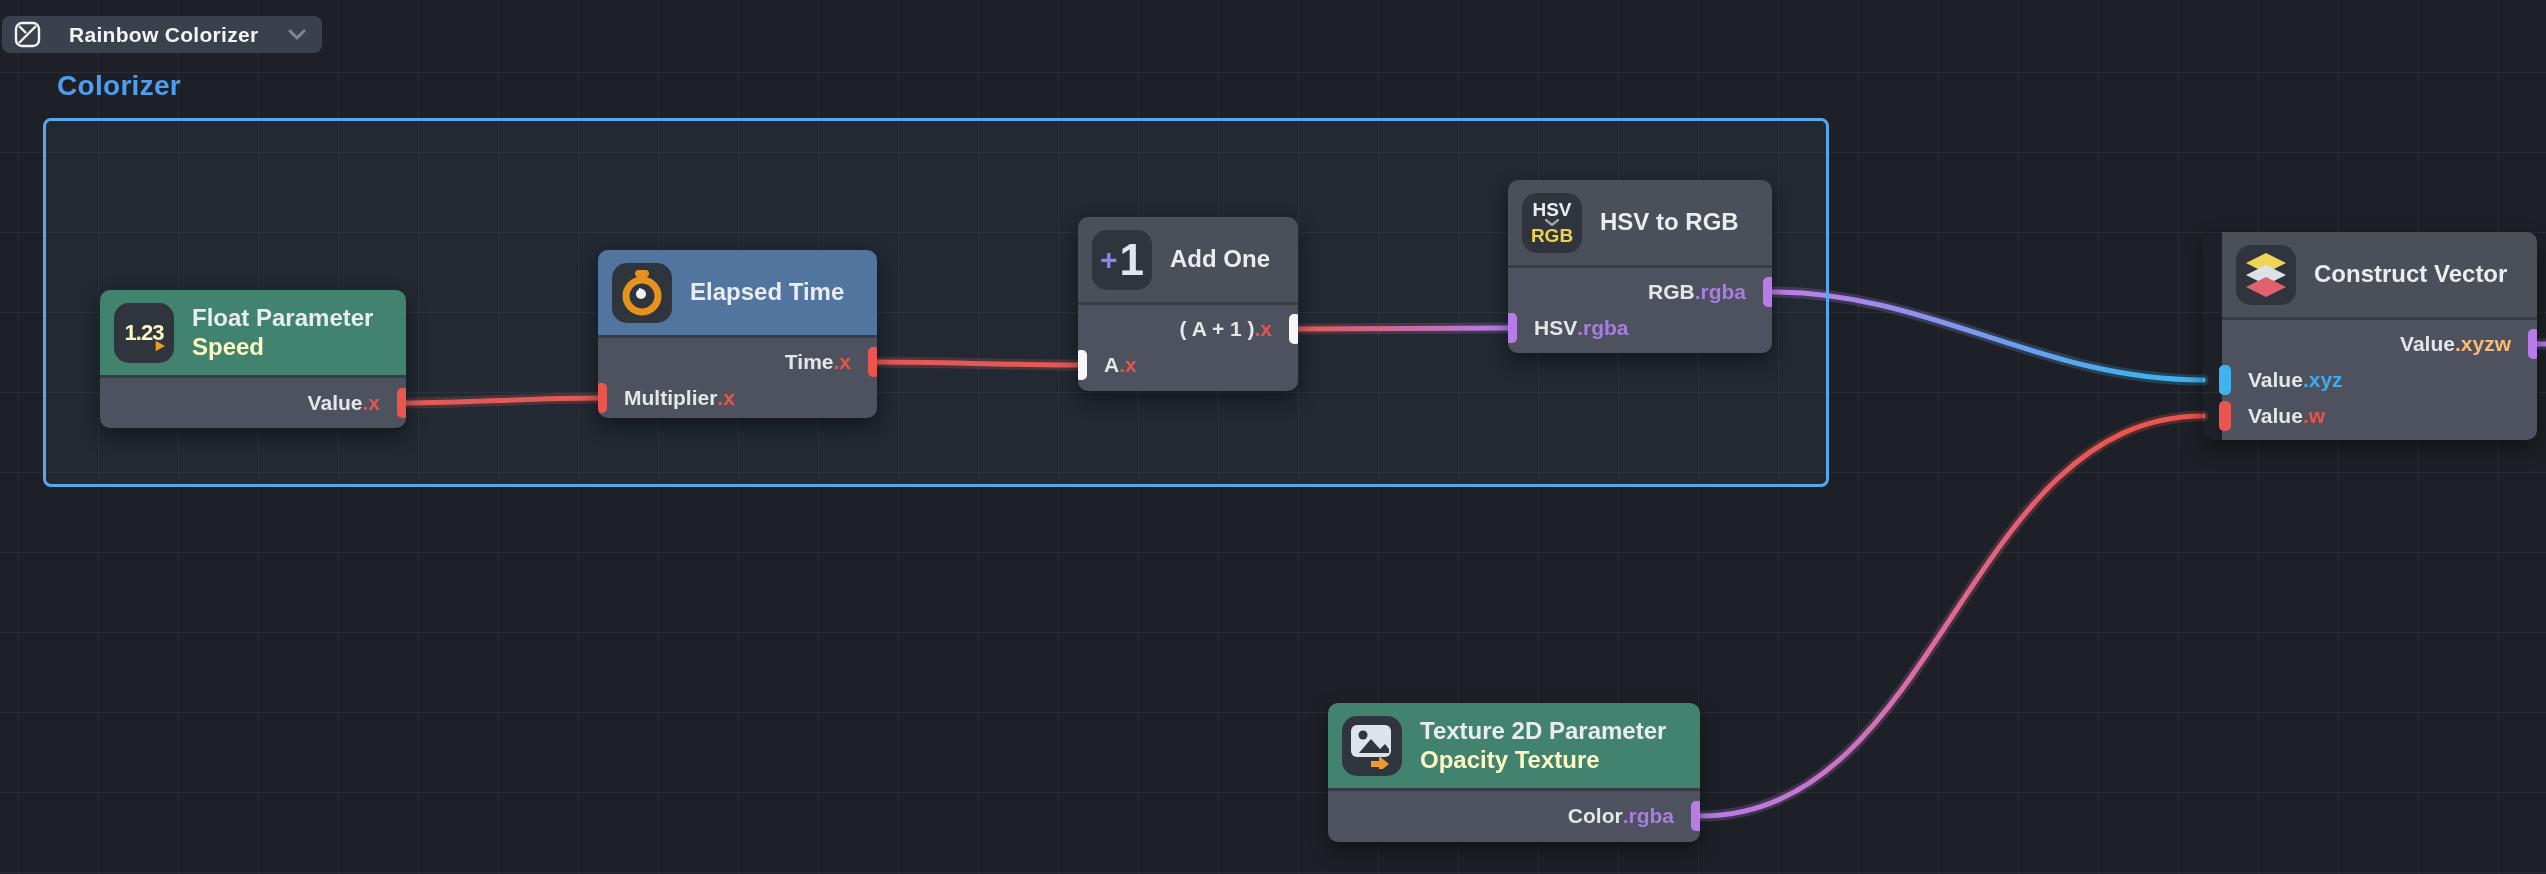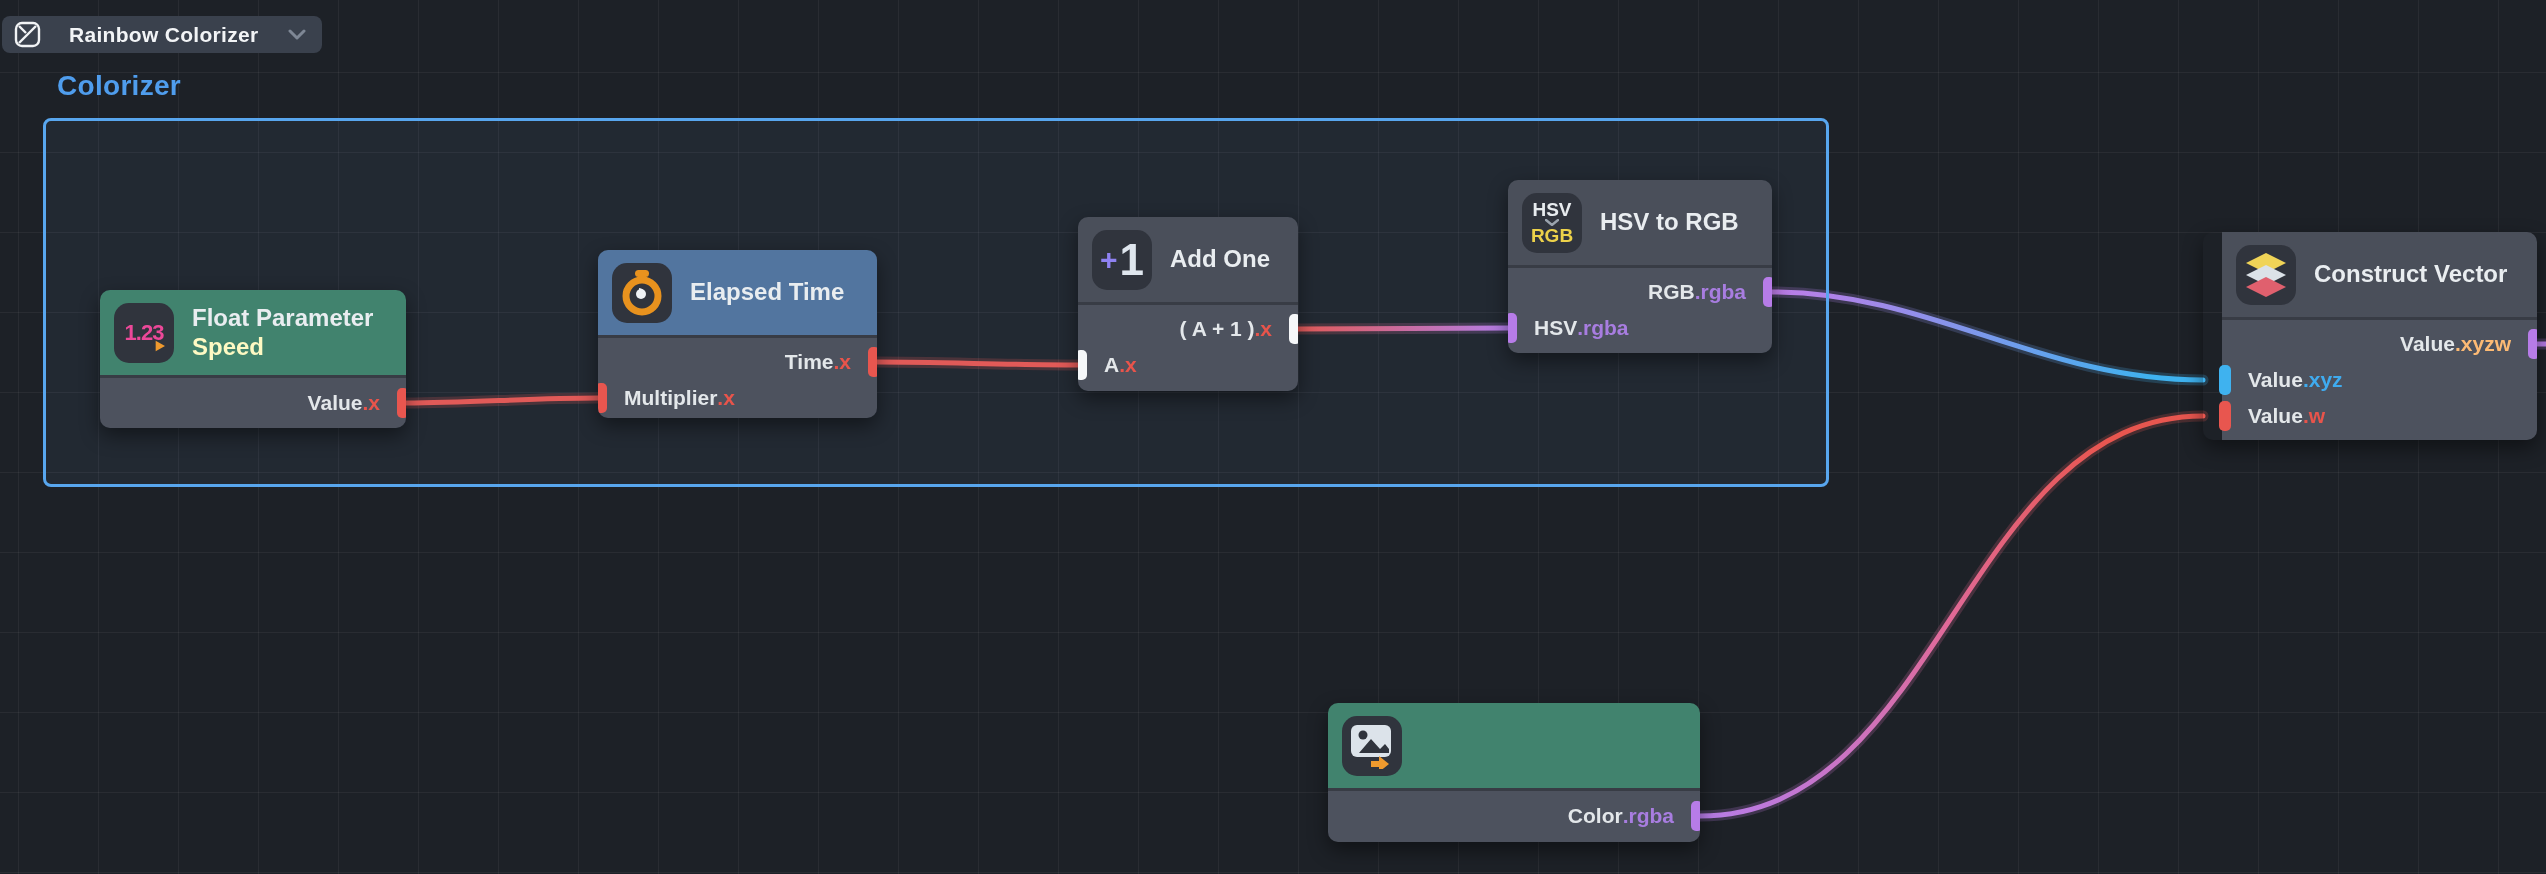--- a/index.html
+++ b/index.html
@@ -66,21 +66,21 @@
   .sx-red{color:#e8544b;}
   .sx-purple{color:#a87de0;}
   .sx-cyan{color:#3fabef;}
   .sx-lpurple{color:#fdba74;}
   
   #wires{position:absolute;left:0;top:0;pointer-events:none;}
   #wires path{fill:none;stroke-linecap:round;}
   #wires .core{stroke-width:5;}
   #wires .glow{stroke-width:11;stroke-opacity:0.22;}
   
-  .ic-123{color:#ec4899;font-size:22px;font-weight:bold;letter-spacing:-1px;}
+  .ic-123{color:#fef9c3;font-size:22px;font-weight:bold;letter-spacing:-1px;}
   .arrow-br{position:absolute;right:6px;bottom:5px;}
   .ic-plusone{display:flex;align-items:center;}
   .ic-plusone .plus{color:#8f82f2;font-size:30px;font-weight:bold;margin-right:2px;}
   .ic-plusone .one{color:#dfe6ee;font-size:44px;font-weight:bold;line-height:1;}
   .ic-hsv{display:flex;flex-direction:column;align-items:center;line-height:1;}
   .ic-hsv .hsv{color:#e8ecef;font-size:19px;font-weight:bold;letter-spacing:0;}
   .ic-hsv .rgb{color:#edd24a;font-size:19px;font-weight:bold;}
 </style>
 </head>
 <body>
@@ -280,20 +280,24 @@
   <div class="node" style="left:1328px;top:703px;width:372px;">
     <div class="node-header hdr-green">
       <div class="icon-sq">
         <svg width="50" height="46" viewBox="0 0 50 46">
           <rect x="4" y="2" width="40" height="32" rx="6" fill="#dce3ea"></rect>
           <circle cx="16" cy="12" r="4.5" fill="#30343d"></circle>
           <path d="M12 30 L24 16 L33 26 L38 21 L42 26 L42 30 z" fill="#30343d"></path>
           <path d="M24 38 h8 v-5 l10 8 -10 8 v-5 h-8 z" fill="#ef9a2e"></path>
         </svg>
       </div>
+      <div>
+        <div class="node-title">Texture 2D Parameter</div>
+        <div class="node-sub">Opacity Texture</div>
+      </div>
     </div>
     <div class="node-body single" style="height:51px;">
       <div class="row out tall">
         <span>Color</span>
           <span class="sx-purple">.rgba</span>
         <span class="port right p-purple"></span>
       </div>
     </div>
   </div>
 

